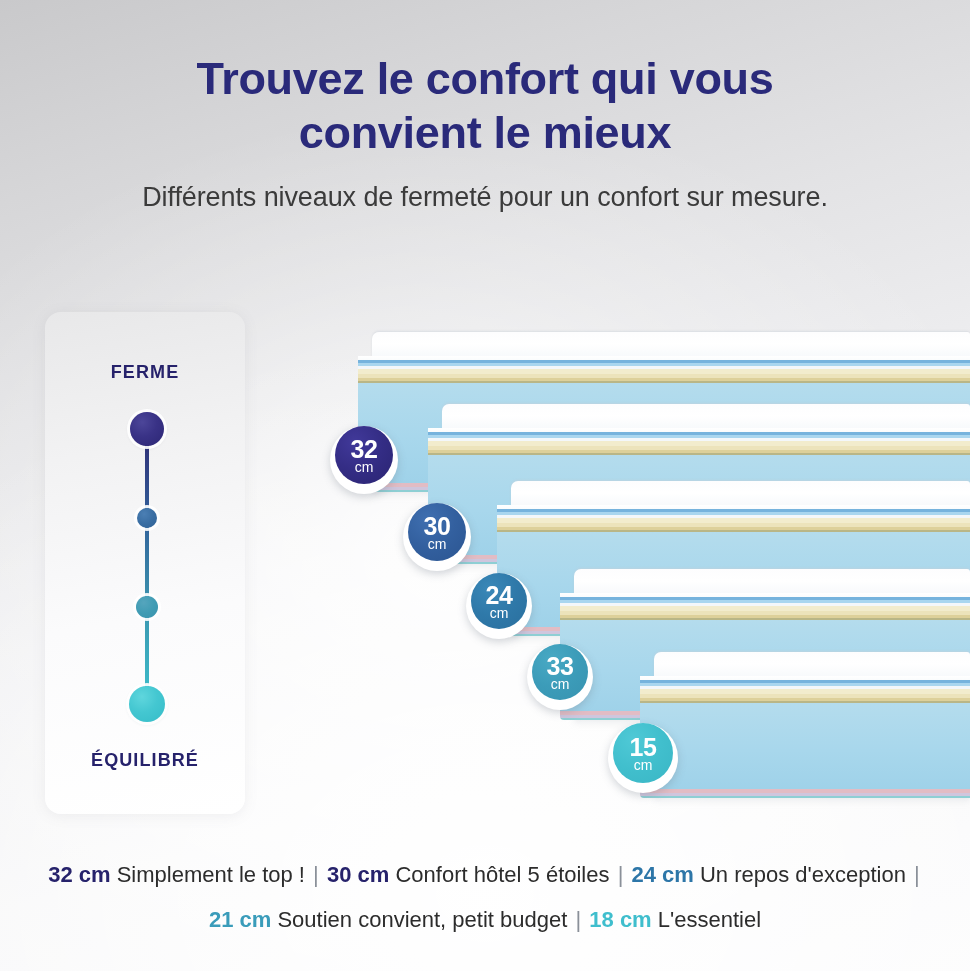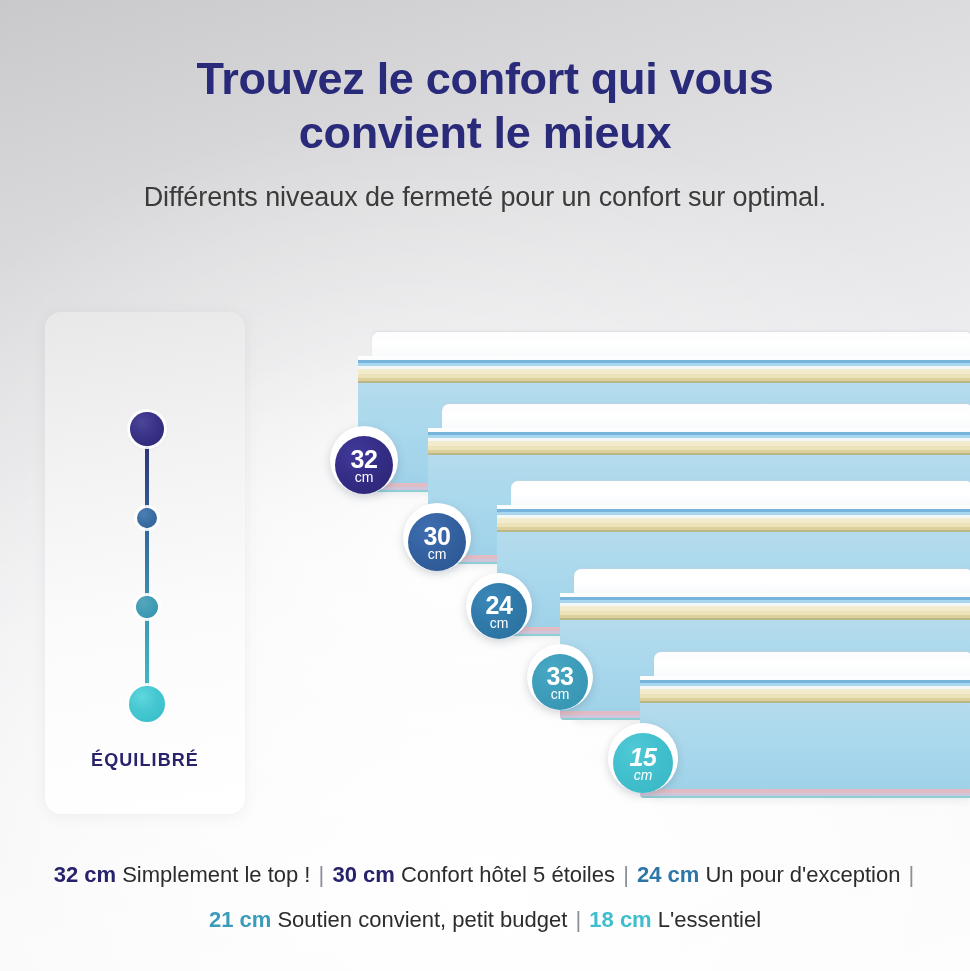--- a/index.html
+++ b/index.html
@@ -170,21 +170,21 @@
     filter: blur(3px);
   }
 
   
   .badge {
     position: absolute;
     border-radius: 50%;
     background: #ffffff;
     box-shadow: 0 3px 9px rgba(110,118,132,0.30);
     display: flex;
-    align-items: flex-end;
+    align-items: flex-start;
     justify-content: center;
   }
   .badge-inner {
     border-radius: 50%;
     display: flex;
     flex-direction: column;
     align-items: center;
     justify-content: center;
     color: #ffffff;
     line-height: 1;
@@ -214,24 +214,25 @@
   .cap-num { font-weight: bold; }
   .cap-sep { color: #8a9099; padding: 0 2px; }
 </style>
 </head>
 <body>
 
 <div id="infographic">
 
   <div class="header">
     <h1 class="title">Trouvez le confort qui vous convient le mieux</h1>
-    <p class="subtitle">Différents niveaux de fermeté pour un confort sur optimal.</p>
+    <p class="subtitle">Différents niveaux de fermeté pour un confort sur mesure.</p>
   </div>
 
   <div class="firmness-card">
+    <div class="firmness-label top">FERME</div>
 
     <div class="scale">
       <div class="scale-line"></div>
       <div class="scale-dot dot-firm"></div>
       <div class="scale-dot dot-mid1"></div>
       <div class="scale-dot dot-mid2"></div>
       <div class="scale-dot dot-balanced"></div>
     </div>
 
     <div class="firmness-label bottom">ÉQUILIBRÉ</div>
@@ -356,37 +357,37 @@
     </div>
 
     <div class="badge" style="left:527px; top:644px; width:66px; height:66px;">
       <div class="badge-inner" style="width:56px; height:56px; background:radial-gradient(circle at 34% 28%, #48a9c4 0%, #3c9cb9 48%, #3793b0 100%);">
         <span class="badge-num">33</span>
         <span class="badge-unit">cm</span>
       </div>
     </div>
 
     <div class="badge" style="left:608px; top:723px; width:70px; height:70px;">
-      <div class="badge-inner" style="width:60px; height:60px; background:radial-gradient(circle at 34% 28%, #4fc9d6 0%, #41bfcd 48%, #3ab6c5 100%);font-style:italic;">
+      <div class="badge-inner" style="width:60px; height:60px; background:radial-gradient(circle at 34% 28%, #4fc9d6 0%, #41bfcd 48%, #3ab6c5 100%);">
         <span class="badge-num">15</span>
         <span class="badge-unit">cm</span>
       </div>
     </div>
 
   </div>
 
   <div class="caption">
     <span class="cap-num" style="color: rgb(38, 34, 107);">32 cm</span>
     <span>Simplement le top !</span>
     <span class="cap-sep">|</span>
     <span class="cap-num" style="color: rgb(38, 34, 107);">30 cm</span>
     <span>Confort hôtel 5 étoiles</span>
     <span class="cap-sep">|</span>
     <span class="cap-num" style="color: rgb(45, 118, 168);">24 cm</span>
-    <span>Un pour d'exception</span>
+    <span>Un repos d'exception</span>
     <span class="cap-sep">|</span>
     <span class="cap-num" style="color: rgb(58, 156, 186); margin-top: 44px;">21 cm</span>
     <span>Soutien convient, petit budget</span>
     <span class="cap-sep">|</span>
     <span class="cap-num" style="color: rgb(63, 190, 205);">18 cm</span>
     <span>L'essentiel</span>
   </div>
 
 </div>
 

